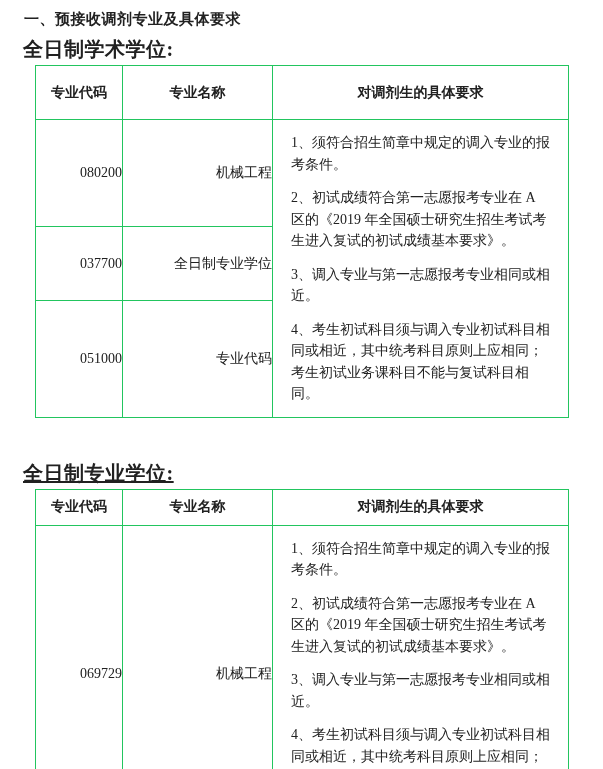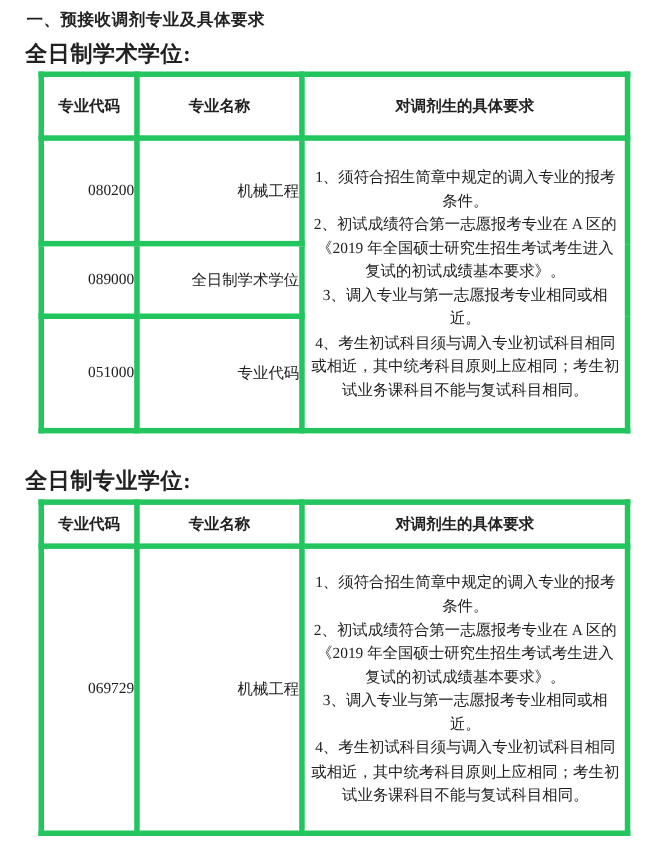--- a/index.html
+++ b/index.html
@@ -28,31 +28,32 @@
     letter-spacing: 0.5px;
   }
   .section-label {
     margin: 9px 0 0 23px;
     font-size: 20px;
     font-weight: bold;
     line-height: 21px;
     letter-spacing: 0.5px;
   }
   .section-label.second {
-    margin-top: 34px;
+    margin-top: 45px;
+    text-decoration: underline;
   }
   table.sched-table {
     border-collapse: collapse;
     table-layout: fixed;
     margin: 5px 0 0 35px;
     width: 533px;
   }
   .sched-table th,
   .sched-table td {
-    border: 5px solid #22c55e;
+    border: 1px solid #22c55e;
     font-size: 14px;
     overflow: hidden;
   }
   .sched-table th {
     font-weight: bold;
     text-align: center;
     vertical-align: middle;
     padding: 0;
   }
   .t1 th { height: 53px; }
@@ -65,24 +66,23 @@
   td.name-cell {
     text-align: right;
     vertical-align: middle;
     padding: 0;
   }
   td.req-cell {
     vertical-align: middle;
     padding: 0 5px 0 6px;
   }
   td.req-cell p {
-    margin: 0;
+    margin: 12px;
     line-height: 21.5px;
     word-break: break-all;
-    text-align: center;
   }
   col.c-code { width: 87px; }
   col.c-name { width: 150px; }
   col.c-req  { width: 296px; }
 </style>
 </head>
 <body>
 
 <div class="doc">
 
@@ -106,22 +106,22 @@
         <td class="code-cell">080200</td>
         <td class="name-cell">机械工程</td>
         <td class="req-cell" rowspan="3">
           <p>1、须符合招生简章中规定的调入专业的报考条件。</p>
           <p>2、初试成绩符合第一志愿报考专业在 A 区的《2019 年全国硕士研究生招生考试考生进入复试的初试成绩基本要求》。</p>
           <p>3、调入专业与第一志愿报考专业相同或相近。</p>
           <p>4、考生初试科目须与调入专业初试科目相同或相近，其中统考科目原则上应相同；考生初试业务课科目不能与复试科目相同。</p>
         </td>
       </tr>
       <tr class="row-2">
-        <td class="code-cell">089000</td>
-        <td class="name-cell">全日制学术学位</td>
+        <td class="code-cell">037700</td>
+        <td class="name-cell">全日制专业学位</td>
       </tr>
       <tr class="row-3">
         <td class="code-cell">051000</td>
         <td class="name-cell">专业代码</td>
       </tr>
     </tbody>
   </table>
 
   <div class="section-label second">全日制专业学位:</div>
 

